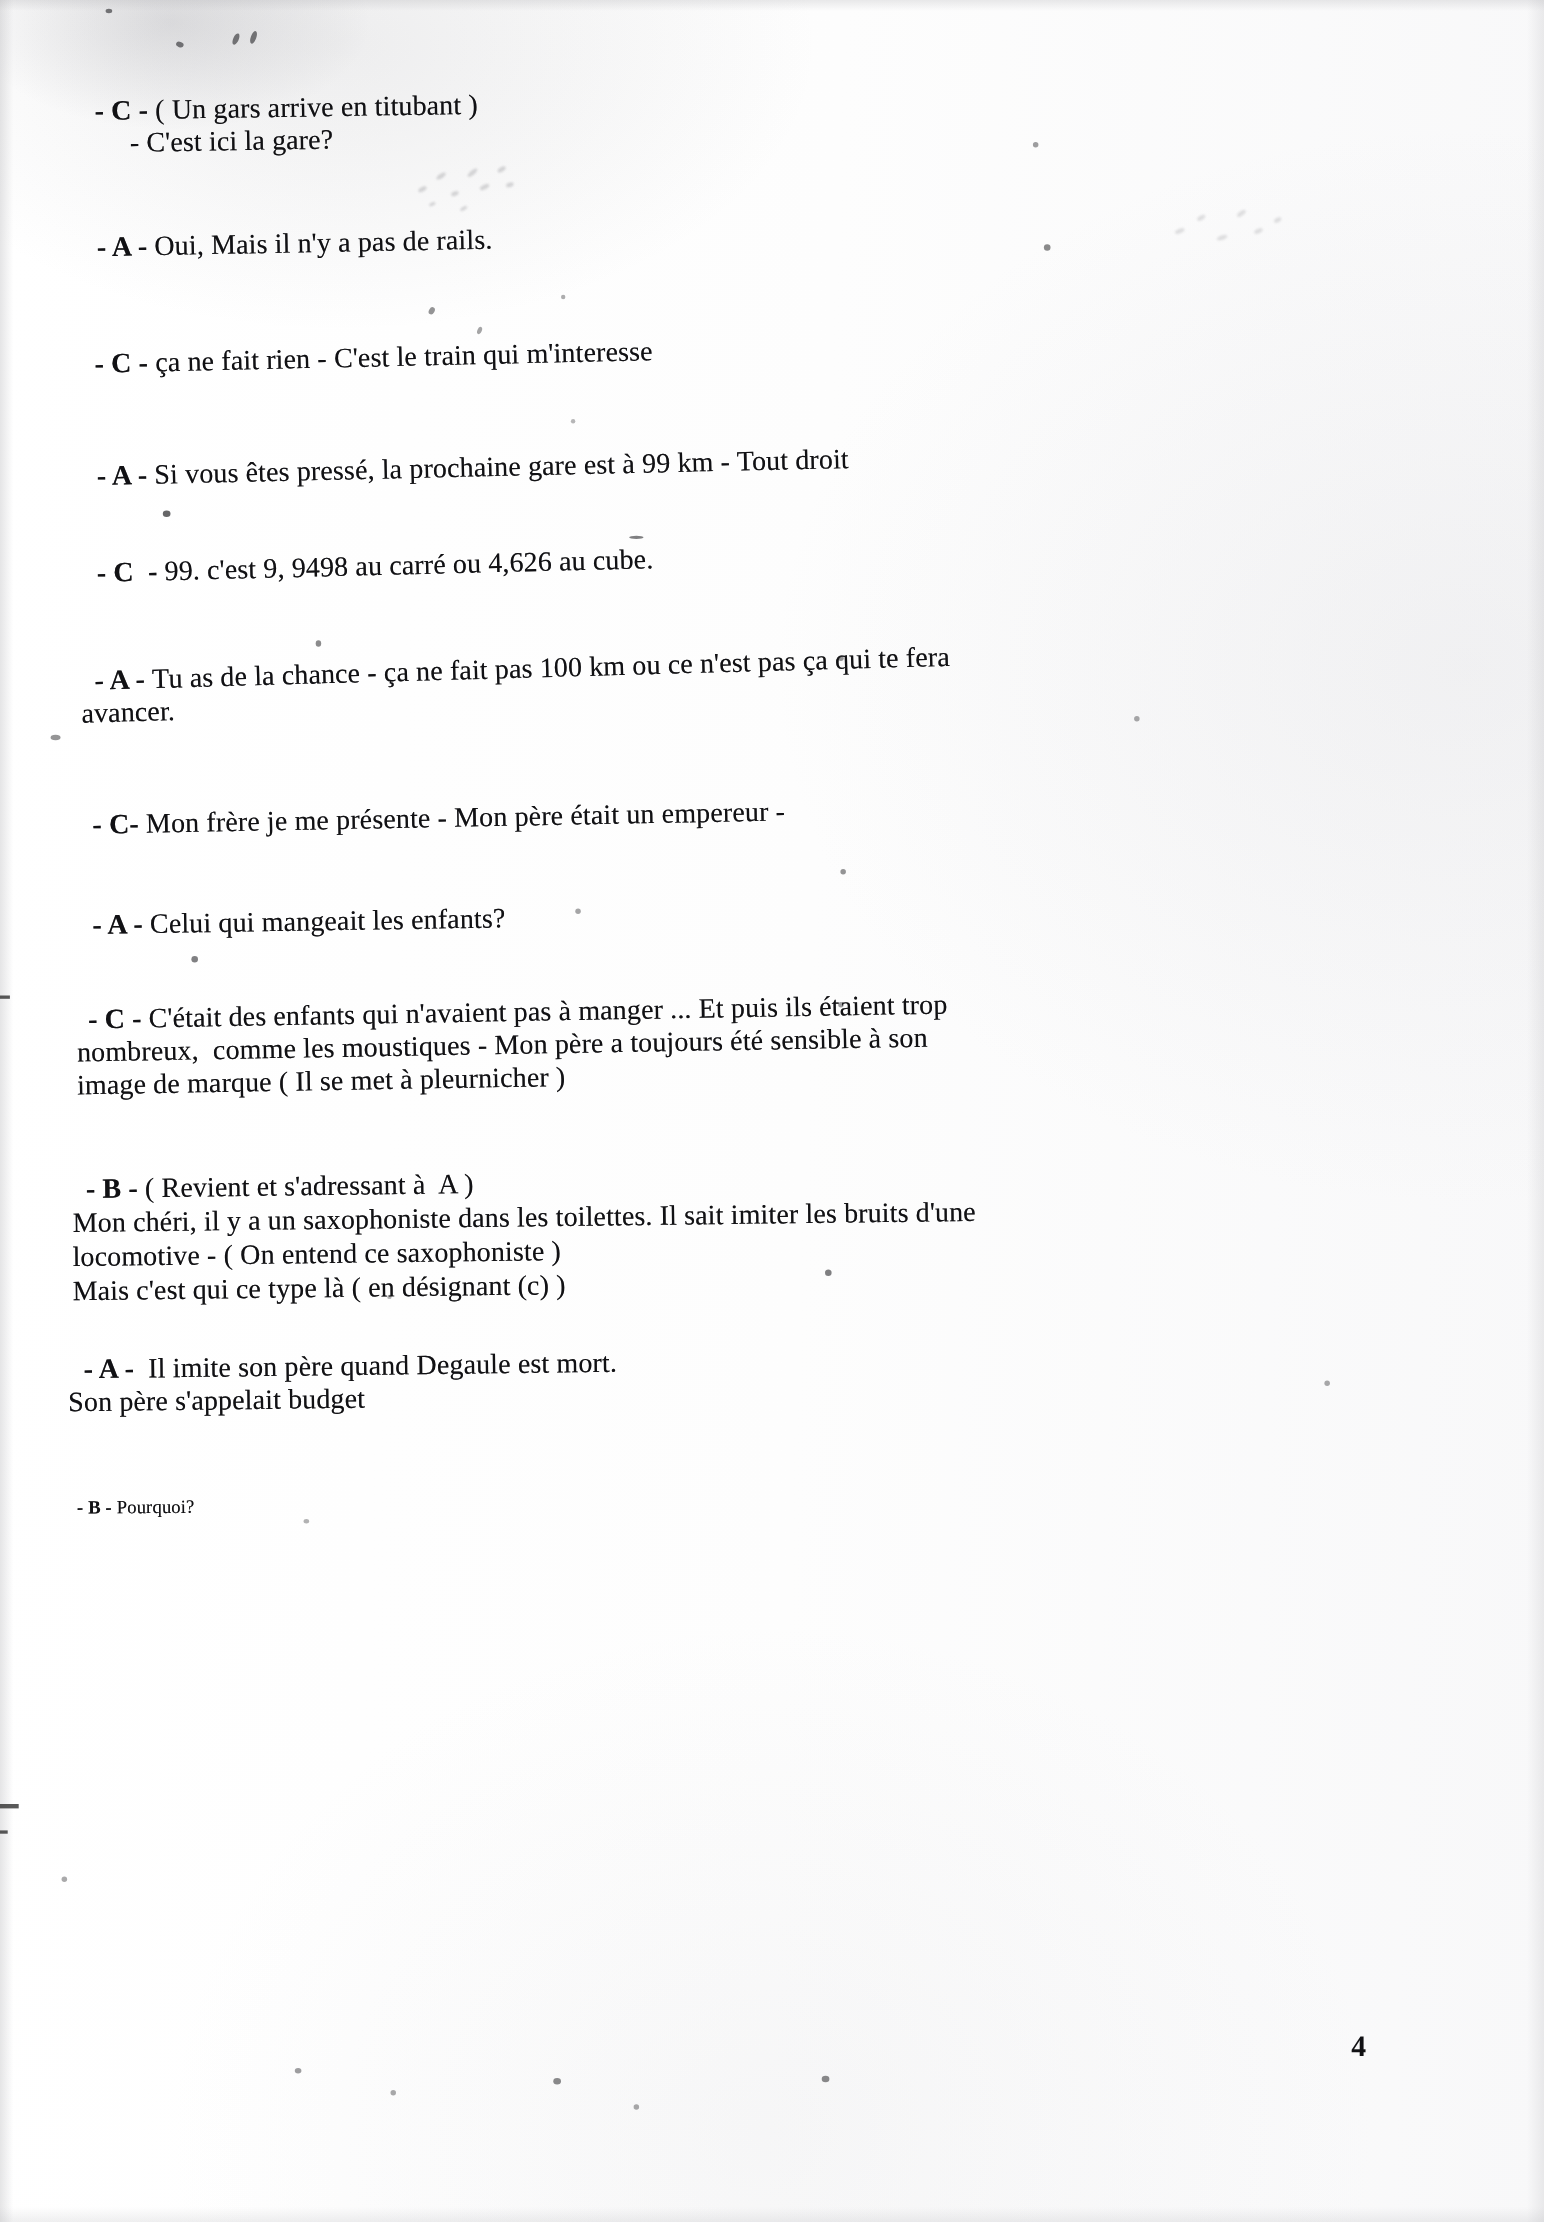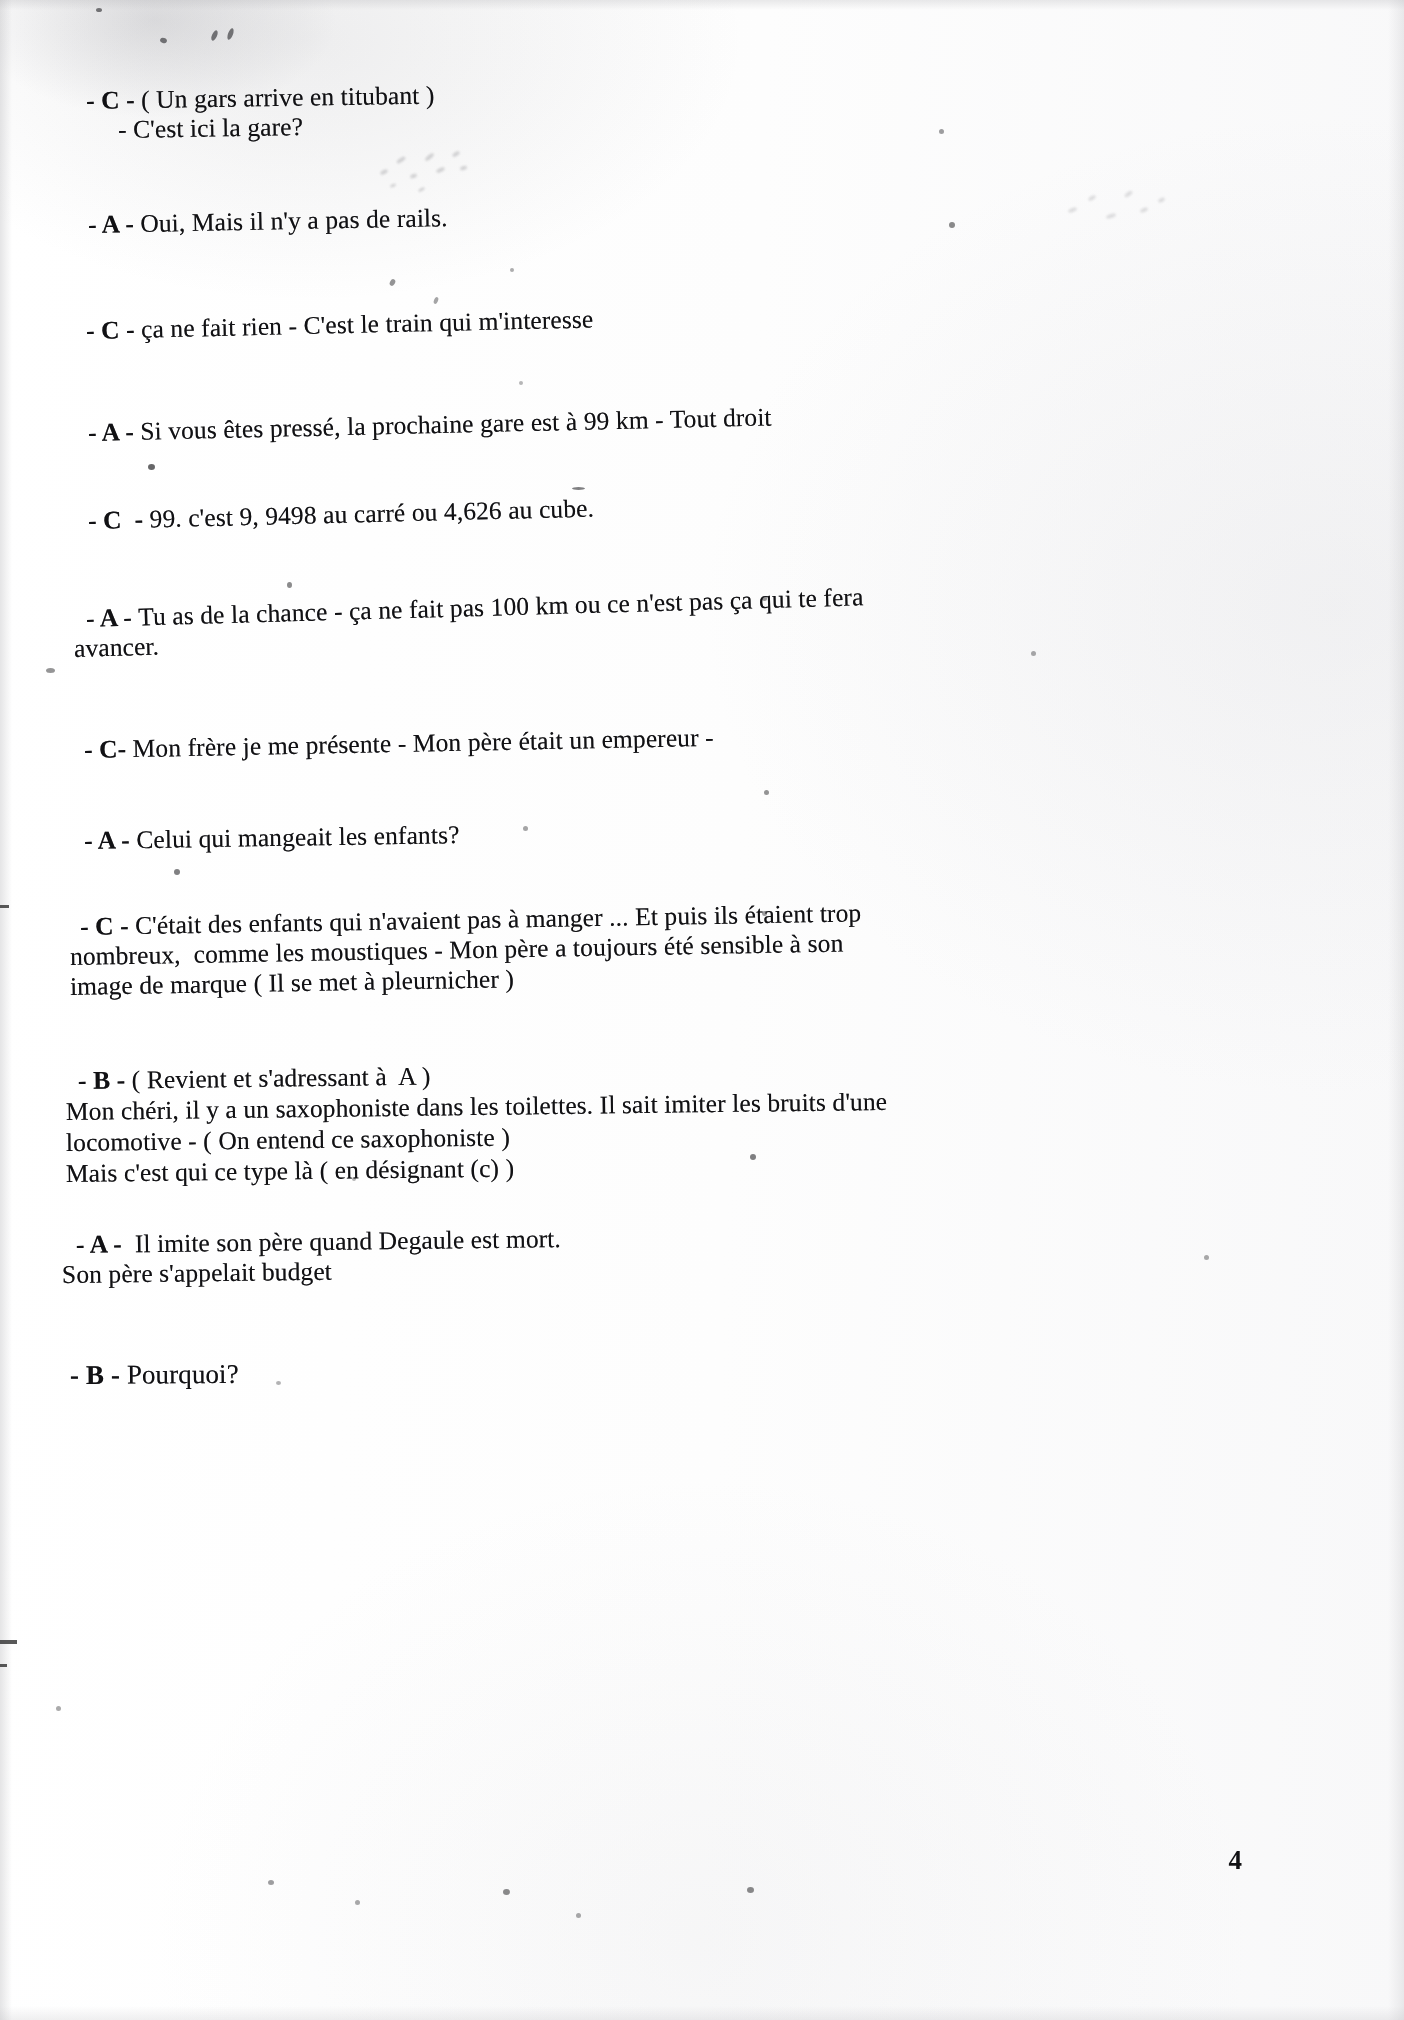--- a/index.html
+++ b/index.html
@@ -139,21 +139,21 @@
       <div class="line" style="left: 84px; top: 828px; font-size: 25.5px; transform: rotate(-0.9deg);"><span class="cue-tag">- A - </span><span class="body">Celui qui mangeait les enfants?</span></div>
       <div class="line" style="left: 80px; top: 914px; font-size: 25.5px; transform: rotate(-1deg);"><span class="cue-tag">- C - </span><span class="body">C'était des enfants qui n'avaient pas à manger ... Et puis ils étaient trop</span></div>
       <div class="line" style="left: 70px; top: 944px; font-size: 25.5px; transform: rotate(-1deg);"><span class="body">nombreux,  comme les moustiques - Mon père a toujours été sensible à son</span></div>
       <div class="line" style="left: 70px; top: 974px; font-size: 25.5px; transform: rotate(-1deg);"><span class="body">image de marque ( Il se met à pleurnicher )</span></div>
       <div class="line" style="left: 78px; top: 1068px; font-size: 25.5px; transform: rotate(-0.7deg);"><span class="cue-tag">- B - </span><span class="body">( Revient et s'adressant à  A )</span></div>
       <div class="line" style="left: 66px; top: 1099px; font-size: 25.5px; transform: rotate(-0.7deg);"><span class="body">Mon chéri, il y a un saxophoniste dans les toilettes. Il sait imiter les bruits d'une</span></div>
       <div class="line" style="left: 66px; top: 1130px; font-size: 25.5px; transform: rotate(-0.7deg);"><span class="body">locomotive - ( On entend ce saxophoniste )</span></div>
       <div class="line" style="left: 66px; top: 1161px; font-size: 25.5px; transform: rotate(-0.7deg);"><span class="body">Mais c'est qui ce type là ( en désignant (c) )</span></div>
       <div class="line" style="left: 76px; top: 1232px; font-size: 25.5px; transform: rotate(-0.7deg);"><span class="cue-tag">- A - </span><span class="body"> Il imite son père quand Degaule est mort.</span></div>
       <div class="line" style="left: 62px; top: 1262px; font-size: 25.5px; transform: rotate(-0.7deg);"><span class="body">Son père s'appelait budget</span></div>
-      <div class="line" style="left: 70px; top: 1362px; font-size: 27px; transform: rotate(-0.4deg);"><span class="cue-tag">- B - </span><span class="body">Pourquoi?</span></div>
+      <div class="line" style="left: 70px; top: 1362px; font-size: 17px; transform: rotate(-0.4deg);"><span class="cue-tag">- B - </span><span class="body">Pourquoi?</span></div>
     </div>
 
   <div class="speck" style="left:939px; top:129px; width:5px; height:5px; opacity:.45;"></div>
   <div class="speck" style="left:949px; top:222px; width:6px; height:6px; opacity:.55;"></div>
   <div class="speck" style="left:510px; top:268px; width:4px; height:4px; opacity:.38;"></div>
   <div class="speck" style="left:390px; top:279px; width:5px; height:7px; opacity:.5; transform:rotate(30deg);"></div>
   <div class="speck" style="left:434px; top:297px; width:4px; height:7px; opacity:.42; transform:rotate(22deg);"></div>
   <div class="speck" style="left:519px; top:381px; width:4px; height:4px; opacity:.34;"></div>
   <div class="speck" style="left:148px; top:464px; width:7px; height:6px; opacity:.72;"></div>
   <div class="speck" style="left:572px; top:487px; width:13px; height:3px; opacity:.6;"></div>

